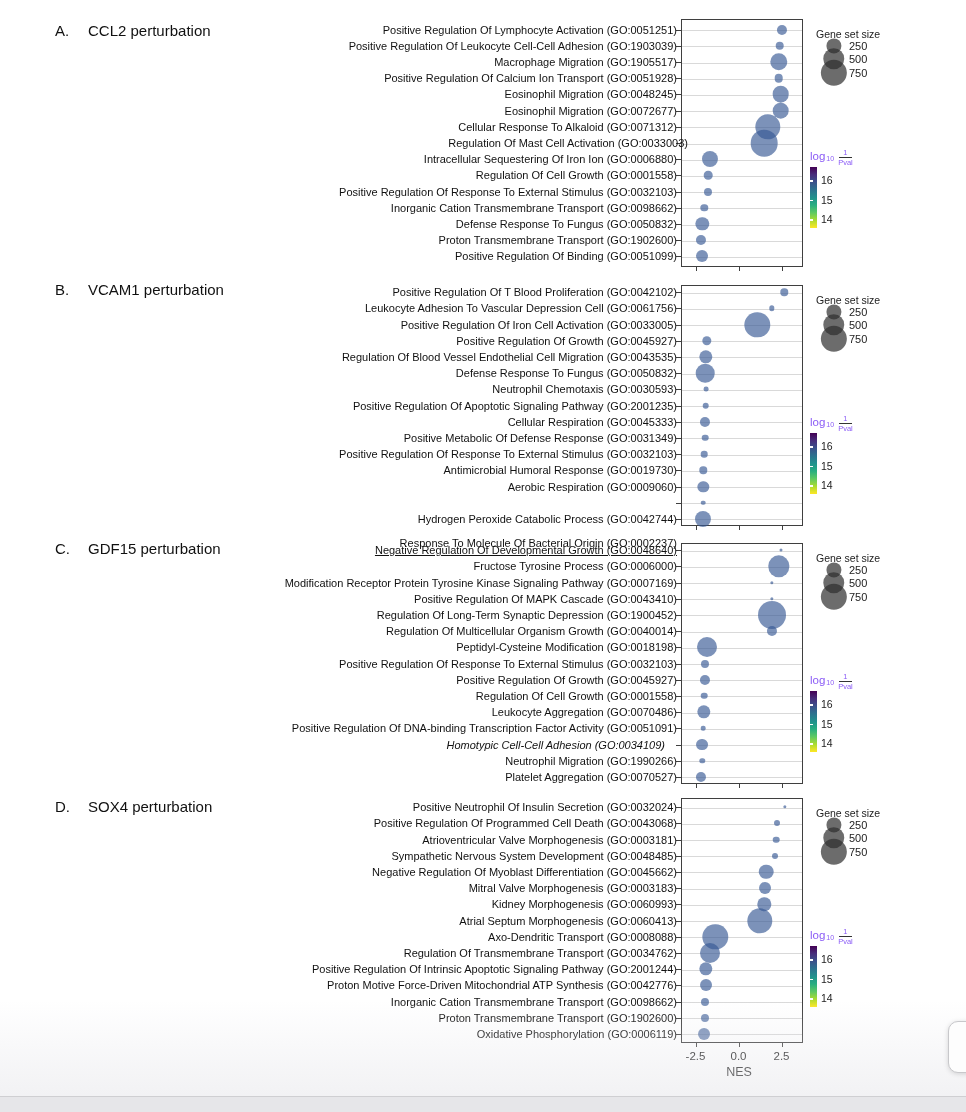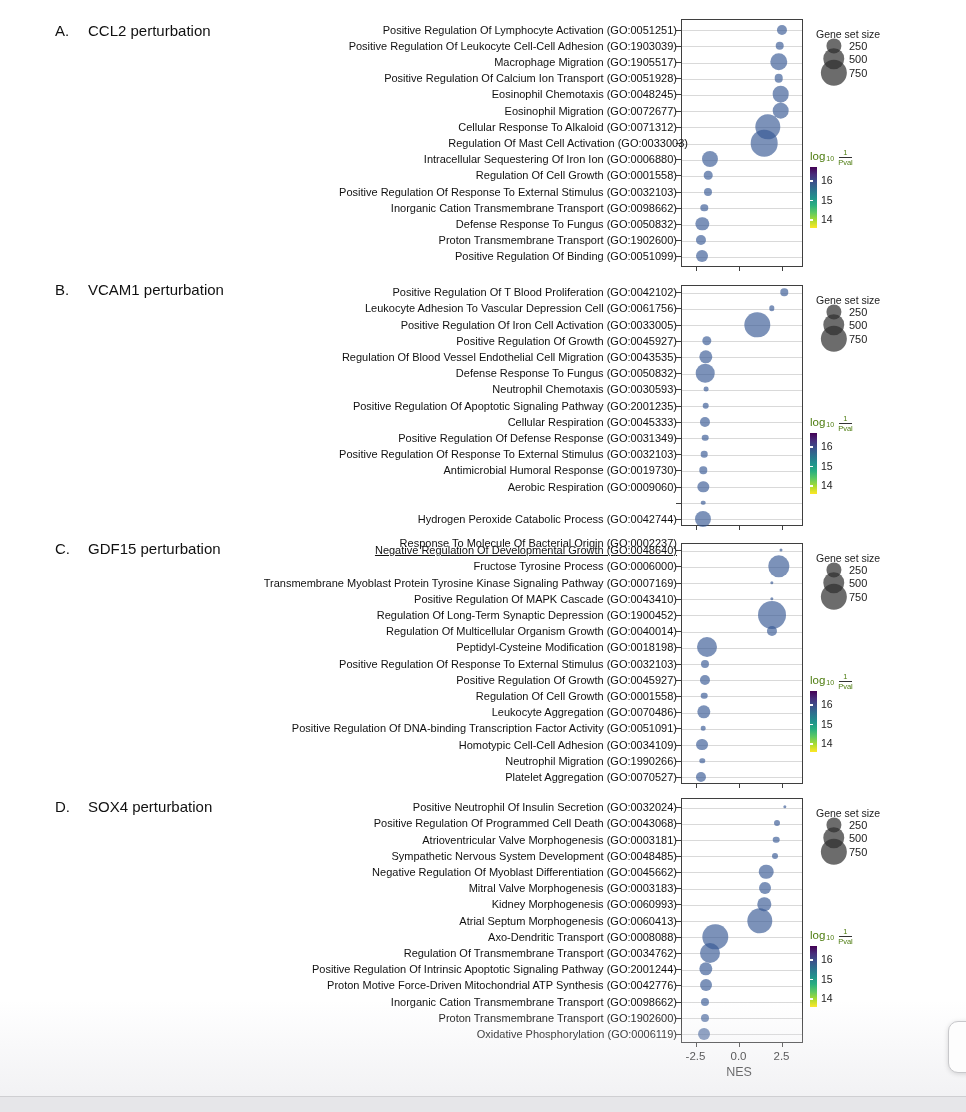--- a/index.html
+++ b/index.html
@@ -16,21 +16,21 @@
   .plot-box{position:absolute;border:1px solid #3f3f3f;background:#fff;box-sizing:border-box;}
   .gridline{position:absolute;left:0;right:0;height:1px;background:#d9d9d9;}
   .y-tick{position:absolute;width:5px;height:1px;background:#3f3f3f;}
   .x-tick{position:absolute;width:1px;height:4px;background:#3f3f3f;}
   .x-tick-label{position:absolute;width:44px;text-align:center;font-size:11.5px;color:#111;}
   .axis-title{position:absolute;left:716px;top:1065px;width:46px;text-align:center;font-size:12.5px;color:#111;}
   .dot{position:absolute;border-radius:50%;transform:translate(-50%,-50%);}
   .size-legend-title{position:absolute;font-size:10.5px;color:#222;white-space:nowrap;}
   .legend-circle{position:absolute;border-radius:50%;transform:translate(-50%,-50%);}
   .size-legend-label{position:absolute;font-size:11px;color:#222;}
-  .pval-title{position:absolute;display:flex;align-items:flex-start;color:#4d7c0f;}
+  .pval-title{position:absolute;display:flex;align-items:flex-start;color:#8b5cf6;}
   .pval-title .log{font-size:11.5px;line-height:14px;}
   .pval-title .sub{font-size:7px;margin-top:6px;margin-left:1px;}
   .pval-frac{display:flex;flex-direction:column;align-items:center;margin-left:4px;margin-top:0;}
   .pval-frac .num{font-size:7.5px;line-height:8px;border-bottom:1px solid #333;padding:0 4px;}
   .pval-frac .den{font-size:7.5px;line-height:9px;}
   .colorbar{position:absolute;}
   .colorbar-tickmark{position:absolute;width:3px;height:1.5px;background:#ffffff;}
   .colorbar-label{position:absolute;font-size:10.5px;color:#222;}
   .bottom-fade{position:absolute;left:0;top:1000px;width:966px;height:96px;pointer-events:none;
     background:linear-gradient(180deg, rgba(233,233,236,0) 0%, rgba(231,231,235,0.55) 100%);}
@@ -69,21 +69,21 @@
       <div class="y-tick" style="left: 676px; top: 45.8px;"></div>
       <div class="term-label" style="left: 36px; width: 641px; top: 37.8px;">Positive Regulation Of Leukocyte Cell-Cell Adhesion (GO:1903039)</div>
       <div class="dot" style="width: 8.5865px; height: 8.5865px; left: 779.78px; top: 45.8px; background: rgba(54, 88, 148, 0.65);"></div>
       <div class="y-tick" style="left: 676px; top: 62px;"></div>
       <div class="term-label" style="left: 36px; width: 641px; top: 54px;">Macrophage Migration (GO:1905517)</div>
       <div class="dot" style="width: 17.4393px; height: 17.4393px; left: 778.92px; top: 62px; background: rgba(54, 88, 148, 0.65);"></div>
       <div class="y-tick" style="left: 676px; top: 78.2px;"></div>
       <div class="term-label" style="left: 36px; width: 641px; top: 70.2px;">Positive Regulation Of Calcium Ion Transport (GO:0051928)</div>
       <div class="dot" style="width: 8.5865px; height: 8.5865px; left: 778.92px; top: 78.2px; background: rgba(54, 88, 148, 0.65);"></div>
       <div class="y-tick" style="left: 676px; top: 94.4px;"></div>
-      <div class="term-label" style="left: 36px; width: 641px; top: 86.4px;">Eosinophil Chemotaxis (GO:0048245)</div>
+      <div class="term-label" style="left: 36px; width: 641px; top: 86.4px;">Eosinophil Migration (GO:0048245)</div>
       <div class="dot" style="width: 16.6277px; height: 16.6277px; left: 780.64px; top: 94.4px; background: rgba(54, 88, 148, 0.65);"></div>
       <div class="y-tick" style="left: 676px; top: 110.6px;"></div>
       <div class="term-label" style="left: 36px; width: 641px; top: 102.6px;">Eosinophil Migration (GO:0072677)</div>
       <div class="dot" style="width: 16.6277px; height: 16.6277px; left: 780.64px; top: 110.6px; background: rgba(54, 88, 148, 0.65);"></div>
       <div class="y-tick" style="left: 676px; top: 126.8px;"></div>
       <div class="term-label" style="left: 36px; width: 641px; top: 118.8px;">Cellular Response To Alkaloid (GO:0071312)</div>
       <div class="dot" style="width: 25.3992px; height: 25.3992px; left: 767.74px; top: 126.8px; background: rgba(54, 88, 148, 0.65);"></div>
       <div class="y-tick" style="left: 676px; top: 143px;"></div>
       <div class="term-label" style="left: 47px; width: 641px; top: 135px;">Regulation Of Mast Cell Activation (GO:0033003)</div>
       <div class="dot" style="width: 26.6389px; height: 26.6389px; left: 764.3px; top: 143px; background: rgba(54, 88, 148, 0.65);"></div>
@@ -172,21 +172,21 @@
       <div class="y-tick" style="left: 676px; top: 389.3px;"></div>
       <div class="term-label" style="left: 36px; width: 641px; top: 381.3px;">Neutrophil Chemotaxis (GO:0030593)</div>
       <div class="dot" style="width: 4.8px; height: 4.8px; left: 705.82px; top: 389.3px; background: rgba(54, 88, 148, 0.65);"></div>
       <div class="y-tick" style="left: 676px; top: 405.5px;"></div>
       <div class="term-label" style="left: 36px; width: 641px; top: 397.5px;">Positive Regulation Of Apoptotic Signaling Pathway (GO:2001235)</div>
       <div class="dot" style="width: 6.58143px; height: 6.58143px; left: 705.82px; top: 405.5px; background: rgba(54, 88, 148, 0.65);"></div>
       <div class="y-tick" style="left: 676px; top: 421.7px;"></div>
       <div class="term-label" style="left: 36px; width: 641px; top: 413.7px;">Cellular Respiration (GO:0045333)</div>
       <div class="dot" style="width: 10.0686px; height: 10.0686px; left: 704.96px; top: 421.7px; background: rgba(54, 88, 148, 0.65);"></div>
       <div class="y-tick" style="left: 676px; top: 437.9px;"></div>
-      <div class="term-label" style="left: 36px; width: 641px; top: 429.9px;">Positive Regulation Of Defense Response (GO:0031349)</div>
+      <div class="term-label" style="left: 36px; width: 641px; top: 429.9px;">Positive Metabolic Of Defense Response (GO:0031349)</div>
       <div class="dot" style="width: 6.58143px; height: 6.58143px; left: 704.96px; top: 437.9px; background: rgba(54, 88, 148, 0.65);"></div>
       <div class="y-tick" style="left: 676px; top: 454.1px;"></div>
       <div class="term-label" style="left: 36px; width: 641px; top: 446.1px;">Positive Regulation Of Response To External Stimulus (GO:0032103)</div>
       <div class="dot" style="width: 6.58143px; height: 6.58143px; left: 704.1px; top: 454.1px; background: rgba(54, 88, 148, 0.65);"></div>
       <div class="y-tick" style="left: 676px; top: 470.3px;"></div>
       <div class="term-label" style="left: 36px; width: 641px; top: 462.3px;">Antimicrobial Humoral Response (GO:0019730)</div>
       <div class="dot" style="width: 7.43613px; height: 7.43613px; left: 703.24px; top: 470.3px; background: rgba(54, 88, 148, 0.65);"></div>
       <div class="y-tick" style="left: 676px; top: 486.5px;"></div>
       <div class="term-label" style="left: 36px; width: 641px; top: 478.5px;">Aerobic Respiration (GO:0009060)</div>
       <div class="dot" style="width: 11.3589px; height: 11.3589px; left: 703.24px; top: 486.5px; background: rgba(54, 88, 148, 0.65);"></div>
@@ -239,21 +239,21 @@
         <div class="gridline" style="top: 217.2px; background: rgb(217, 217, 217);"></div>
         <div class="gridline" style="top: 233.4px; background: rgb(217, 217, 217);"></div>
       </div>
       <div class="y-tick" style="left: 676px; top: 550.1px;"></div>
       <div class="term-label" style="left: 36px; width: 641px; top: 542.1px; text-decoration: underline;">Negative Regulation Of Developmental Growth (GO:0048640)</div>
       <div class="dot" style="width: 3.03579px; height: 3.03579px; left: 780.64px; top: 550.1px; background: rgba(54, 88, 148, 0.65);"></div>
       <div class="y-tick" style="left: 676px; top: 566.3px;"></div>
       <div class="term-label" style="left: 36px; width: 641px; top: 558.3px;">Fructose Tyrosine Process (GO:0006000)</div>
       <div class="dot" style="width: 21.3587px; height: 21.3587px; left: 778.92px; top: 566.3px; background: rgba(54, 88, 148, 0.65);"></div>
       <div class="y-tick" style="left: 676px; top: 582.5px;"></div>
-      <div class="term-label" style="left: 36px; width: 641px; top: 574.5px;">Transmembrane Myoblast Protein Tyrosine Kinase Signaling Pathway (GO:0007169)</div>
+      <div class="term-label" style="left: 36px; width: 641px; top: 574.5px;">Modification Receptor Protein Tyrosine Kinase Signaling Pathway (GO:0007169)</div>
       <div class="dot" style="width: 3.32554px; height: 3.32554px; left: 772.04px; top: 582.5px; background: rgba(54, 88, 148, 0.65);"></div>
       <div class="y-tick" style="left: 676px; top: 598.7px;"></div>
       <div class="term-label" style="left: 36px; width: 641px; top: 590.7px;">Positive Regulation Of MAPK Cascade (GO:0043410)</div>
       <div class="dot" style="width: 3.32554px; height: 3.32554px; left: 772.04px; top: 598.7px; background: rgba(54, 88, 148, 0.65);"></div>
       <div class="y-tick" style="left: 676px; top: 614.9px;"></div>
       <div class="term-label" style="left: 36px; width: 641px; top: 606.9px;">Regulation Of Long-Term Synaptic Depression (GO:1900452)</div>
       <div class="dot" style="width: 27.9886px; height: 27.9886px; left: 772.04px; top: 614.9px; background: rgba(54, 88, 148, 0.65);"></div>
       <div class="y-tick" style="left: 676px; top: 631.1px;"></div>
       <div class="term-label" style="left: 36px; width: 641px; top: 623.1px;">Regulation Of Multicellular Organism Growth (GO:0040014)</div>
       <div class="dot" style="width: 10.0686px; height: 10.0686px; left: 772.04px; top: 631.1px; background: rgba(54, 88, 148, 0.65);"></div>
@@ -269,21 +269,21 @@
       <div class="y-tick" style="left: 676px; top: 695.9px;"></div>
       <div class="term-label" style="left: 36px; width: 641px; top: 687.9px;">Regulation Of Cell Growth (GO:0001558)</div>
       <div class="dot" style="width: 6.58143px; height: 6.58143px; left: 704.1px; top: 695.9px; background: rgba(54, 88, 148, 0.65);"></div>
       <div class="y-tick" style="left: 676px; top: 712.1px;"></div>
       <div class="term-label" style="left: 36px; width: 641px; top: 704.1px;">Leukocyte Aggregation (GO:0070486)</div>
       <div class="dot" style="width: 13.4057px; height: 13.4057px; left: 704.1px; top: 712.1px; background: rgba(54, 88, 148, 0.65);"></div>
       <div class="y-tick" style="left: 676px; top: 728.3px;"></div>
       <div class="term-label" style="left: 36px; width: 641px; top: 720.3px;">Positive Regulation Of DNA-binding Transcription Factor Activity (GO:0051091)</div>
       <div class="dot" style="width: 4.604px; height: 4.604px; left: 703.24px; top: 728.3px; background: rgba(54, 88, 148, 0.65);"></div>
       <div class="y-tick" style="left: 676px; top: 744.5px;"></div>
-      <div class="term-label" style="left: 36px; width: 641px; top: 736.5px;">Homotypic Cell-Cell Adhesion (GO:0034109)</div>
+      <div class="term-label" style="left: 24px; width: 641px; top: 736.5px; font-style: italic;">Homotypic Cell-Cell Adhesion (GO:0034109)</div>
       <div class="dot" style="width: 11.9519px; height: 11.9519px; left: 702.38px; top: 744.5px; background: rgba(54, 88, 148, 0.65);"></div>
       <div class="y-tick" style="left: 676px; top: 760.7px;"></div>
       <div class="term-label" style="left: 36px; width: 641px; top: 752.7px;">Neutrophil Migration (GO:1990266)</div>
       <div class="dot" style="width: 5.43058px; height: 5.43058px; left: 702.38px; top: 760.7px; background: rgba(54, 88, 148, 0.65);"></div>
       <div class="y-tick" style="left: 676px; top: 776.9px;"></div>
       <div class="term-label" style="left: 36px; width: 641px; top: 768.9px;">Platelet Aggregation (GO:0070527)</div>
       <div class="dot" style="width: 10.0686px; height: 10.0686px; left: 700.66px; top: 776.9px; background: rgba(54, 88, 148, 0.65);"></div>
       <div class="x-tick" style="left: 695.5px; top: 784px;"></div>
       <div class="x-tick" style="left: 738.5px; top: 784px;"></div>
       <div class="x-tick" style="left: 781.5px; top: 784px;"></div>

